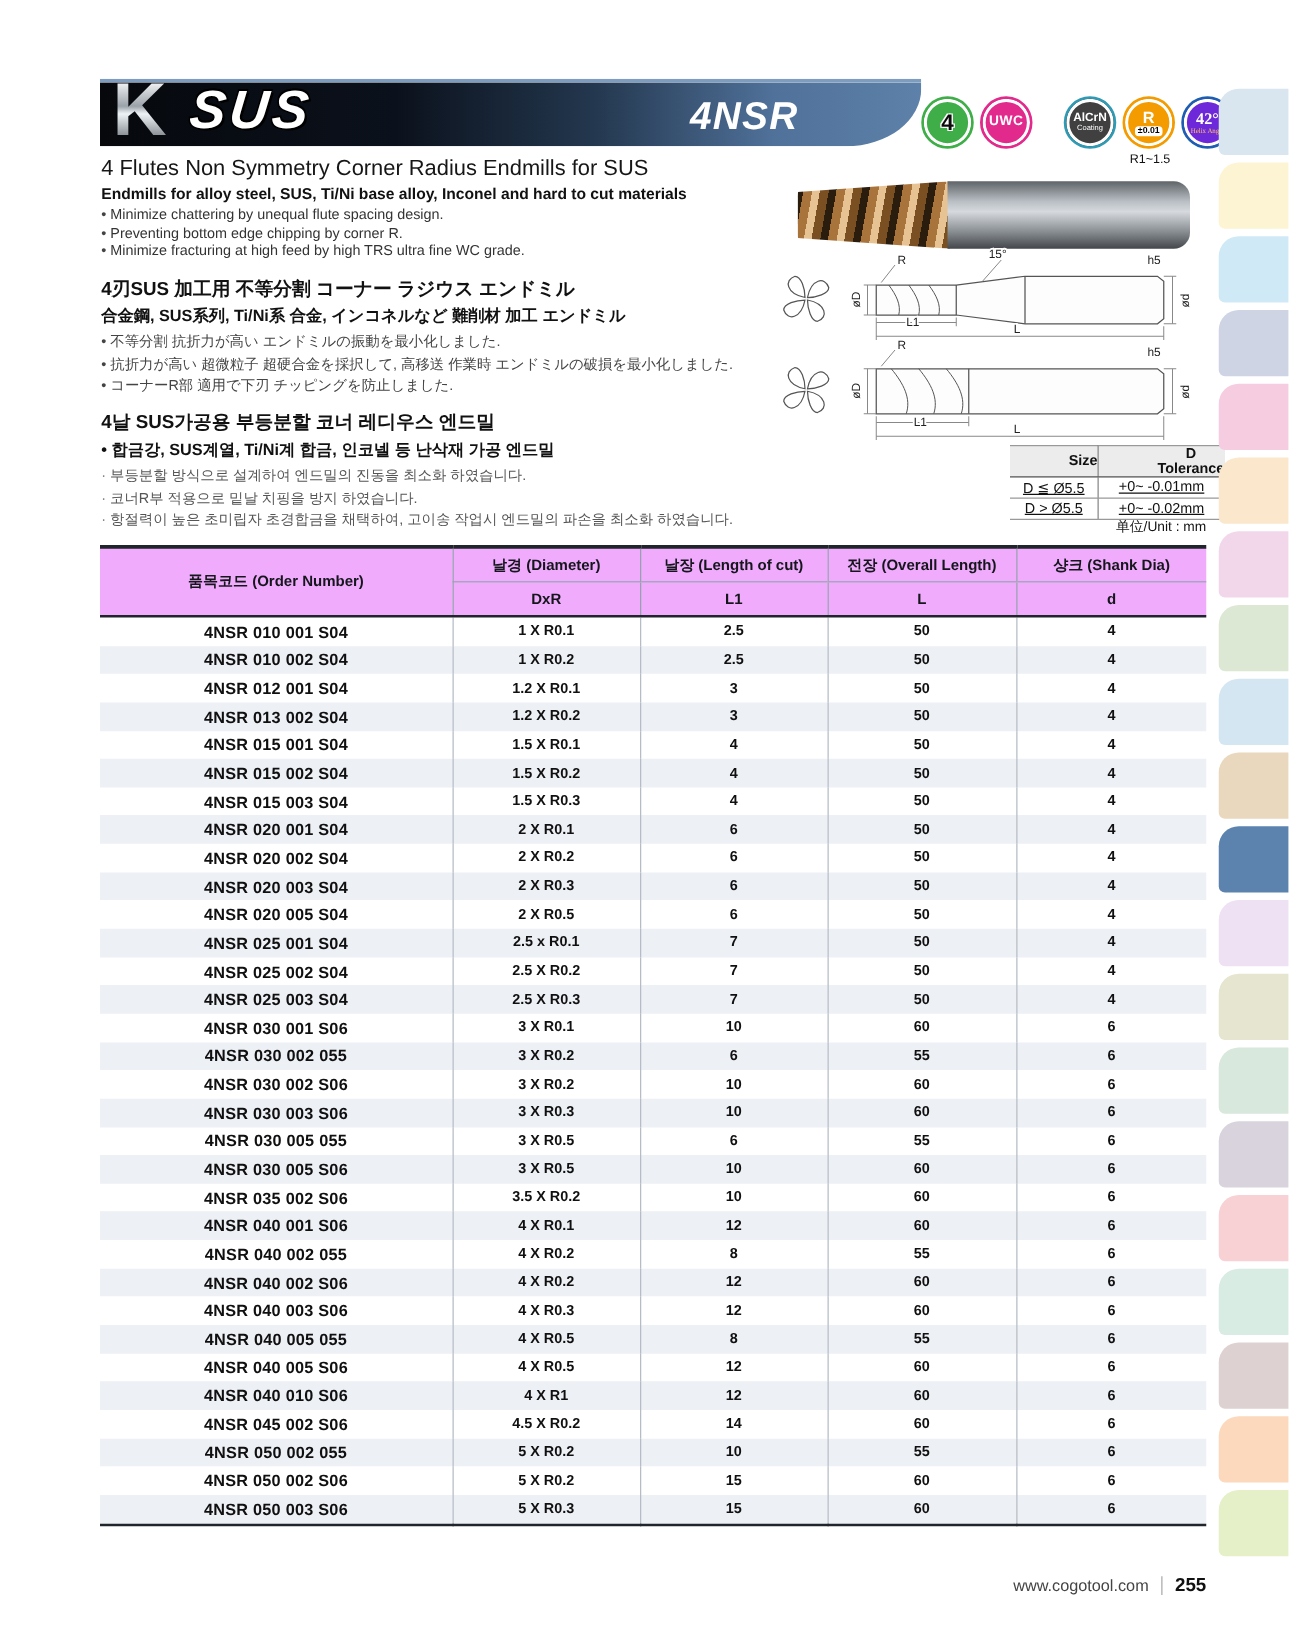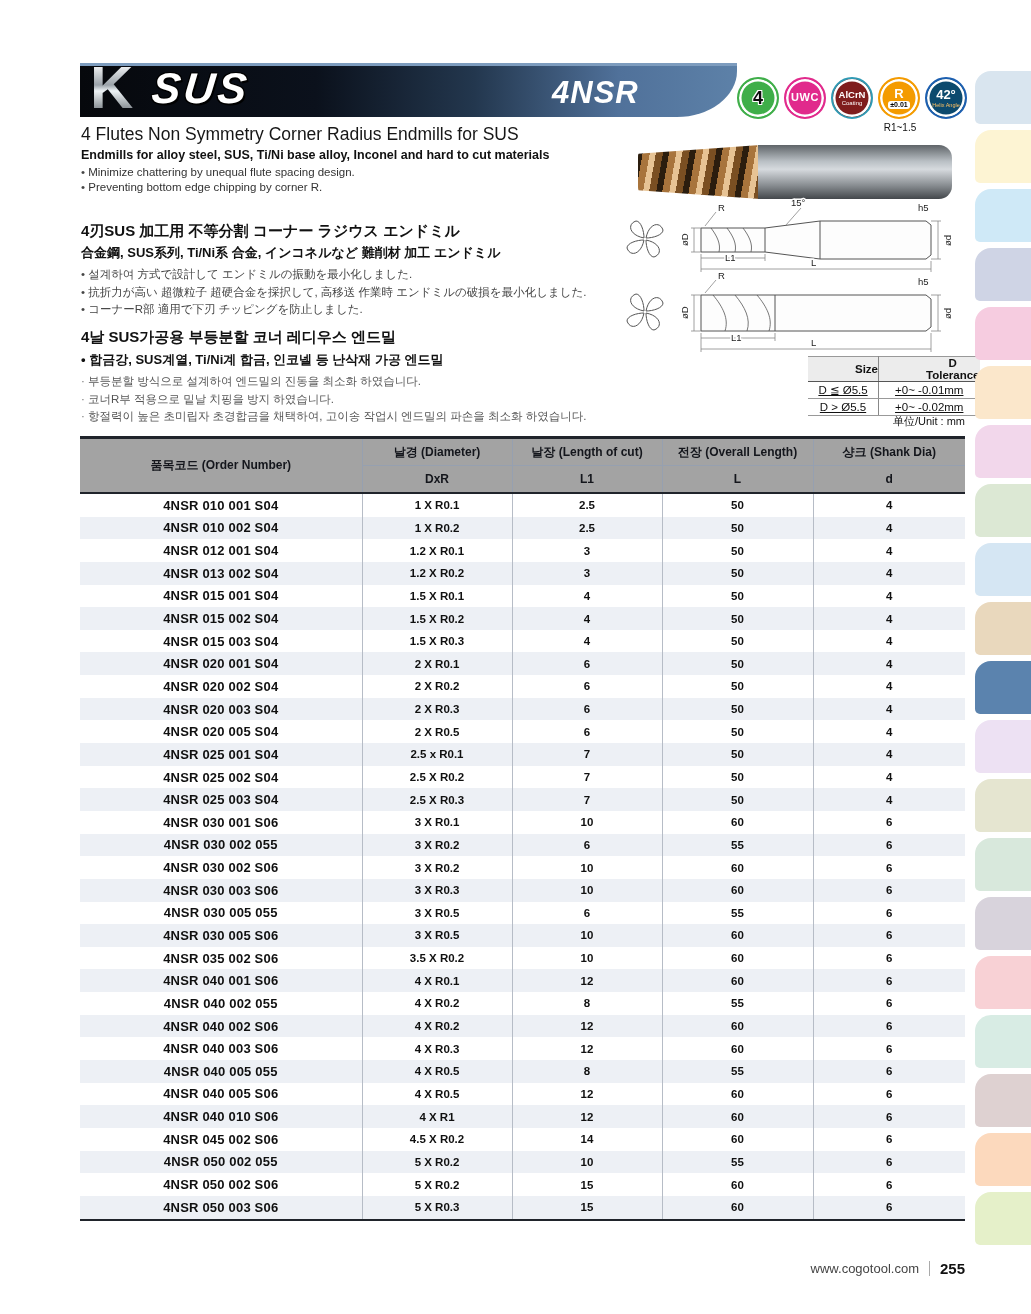--- a/index.html
+++ b/index.html
@@ -79,21 +79,21 @@
   .tol th,.tol td{border:0;text-align:center;height:16px;padding:0;}
   .tol thead th{background:#ececec;border-top:1px solid #999;border-bottom:1px solid #555;padding-left:47px;}
   .tol td{border-bottom:1px solid #999;text-decoration:underline;}
   .tol th:first-child,.tol td:first-child{border-right:1px solid #888;width:70px;}
 
   .unit{position:absolute;right:66px;top:414px;font-size:11px;color:#111;}
 
   
   .main{position:absolute;left:80px;top:436px;width:885px;border-collapse:collapse;
         table-layout:fixed;}
-  .main thead th{background:#a3a3a3;font-size:12px;font-weight:bold;color:#14161c;
+  .main thead th{background:#f0abfc;font-size:12px;font-weight:bold;color:#14161c;
         height:26px;padding:0;border-right:1px solid #96a0b0;}
   .main thead tr:first-child th{border-top:3px solid #20242b;}
   .main thead tr:last-child th{border-top:1px solid #96a0b0;}
   .main thead th:last-child{border-right:0;}
   .main thead{border-bottom:2px solid #20242b;}
   .main tbody td{height:22.65px;padding:0;text-align:center;font-weight:bold;
         font-size:11.5px;color:#101010;border-right:1px solid #b6bcc6;}
   .main tbody td:last-child{border-right:0;}
   .main tbody td:first-child{font-size:13px;letter-spacing:.2px;}
   .main tbody tr:nth-child(even){background:#edf0f5;}
@@ -125,58 +125,59 @@
   <div class="badge" style="background: rgb(63, 174, 73); border-color: rgb(63, 174, 73);">
       <span class="badge-label">4</span>
       <span class="badge-sub"></span>
       <span class="badge-note"></span>
     </div>
       <div class="badge" style="background: rgb(225, 42, 140); border-color: rgb(225, 42, 140);">
       <span class="badge-label">UWC</span>
       <span class="badge-sub"></span>
       <span class="badge-note"></span>
     </div>
-      <div class="badge" style="background: #7f1d1d; border-color: rgb(47, 154, 180);">
+      <div class="badge" style="background: #404040; border-color: rgb(47, 154, 180); margin-left: 20px;">
       <span class="badge-label">AlCrN</span>
       <span class="badge-sub">Coating</span>
       <span class="badge-note"></span>
     </div>
       <div class="badge" style="background: rgb(244, 155, 0); border-color: rgb(244, 155, 0);">
       <span class="badge-label">R</span>
       <span class="badge-sub">±0.01</span>
       <span class="badge-note">R1~1.5</span>
     </div>
-      <div class="badge" style="background: #0c4a6e; border-color: rgb(28, 95, 176);">
+      <div class="badge" style="background: #6d28d9; border-color: rgb(28, 95, 176); font-family: Liberation Serif, serif;">
       <span class="badge-label">42°</span>
       <span class="badge-sub">Helix Angle</span>
       <span class="badge-note"></span>
     </div>
     </div>
 
   <div class="sec sec-en">
     <div class="t">4 Flutes Non Symmetry Corner Radius Endmills for SUS</div>
     <div class="s">Endmills for alloy steel, SUS, Ti/Ni base alloy, Inconel and hard to cut materials</div>
     <ul>
 
     <li>Minimize chattering by unequal flute spacing design.</li>
         <li>Preventing bottom edge chipping by corner R.</li>
+        <li>Minimize fracturing at high feed by high TRS ultra fine WC grade.</li>
       </ul>
   </div>
 
   <div class="photo">
     <div class="photo-flute"></div>
     <div class="photo-shank"></div>
   </div>
 
   <div class="sec sec-ja">
     <div class="t">4刃SUS 加工用 不等分割 コーナー ラジウス エンドミル</div>
     <div class="s">合金鋼, SUS系列, Ti/Ni系 合金, インコネルなど 難削材 加工 エンドミル</div>
     <ul>
 
-    <li>설계하여 方式で設計して エンドミルの振動を最小化しました.</li>
+    <li>不等分割 抗折力が高い エンドミルの振動を最小化しました.</li>
         <li>抗折力が高い 超微粒子 超硬合金を採択して, 高移送 作業時 エンドミルの破損を最小化しました.</li>
         <li>コーナーR部 適用で下刃 チッピングを防止しました.</li>
       </ul>
   </div>
 
   <svg class="drawings" viewBox="0 0 400 160">
 
     <g stroke="#555" fill="#fff" stroke-width="1">
       <g transform="translate(30,44)">
         <path d="M1,-1 C4,-16 15,-18 18,-9 C18,-4 8,-1 1,-1 Z"></path>

